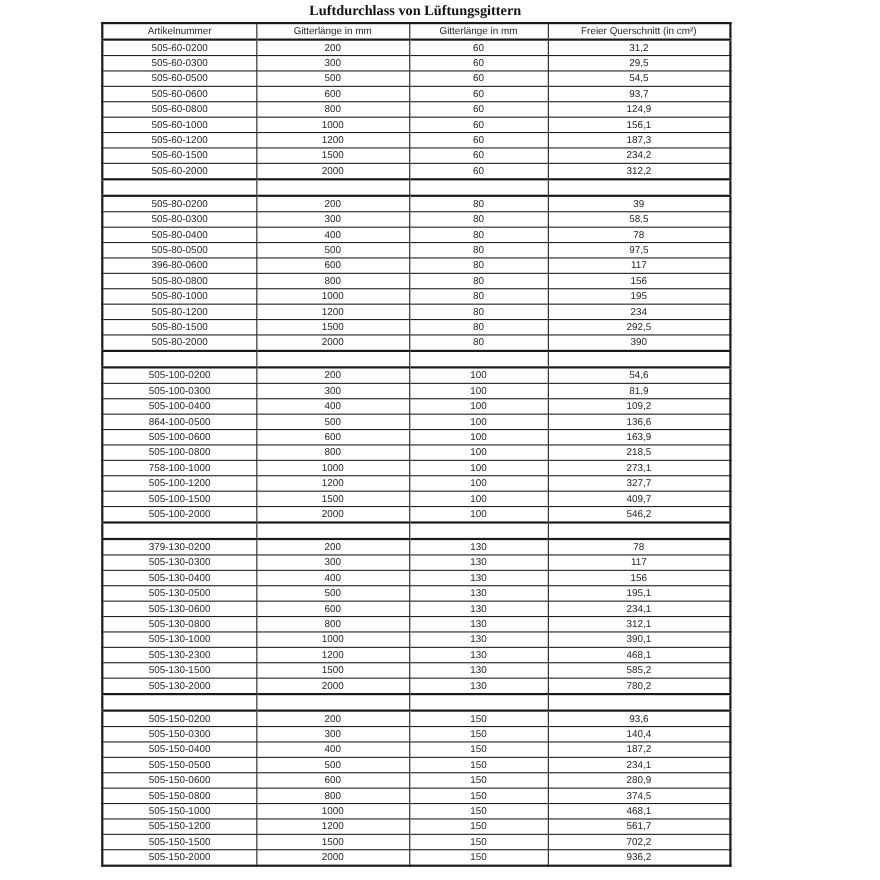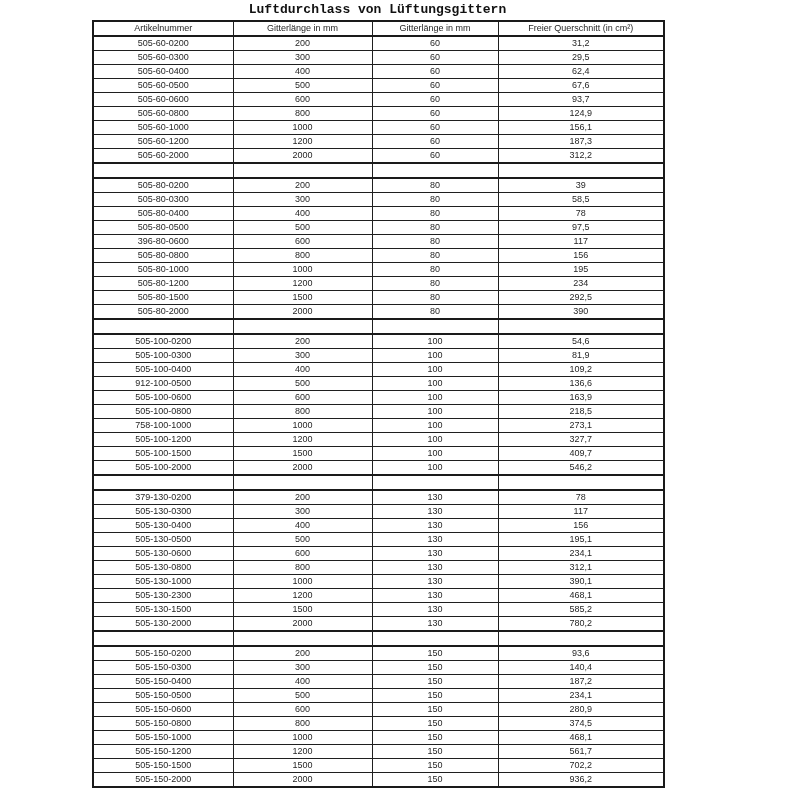--- a/index.html
+++ b/index.html
@@ -18,21 +18,21 @@
     overflow: hidden;
   }
   .title {
     width: 571px;
     margin: 2px 0 0 92px;
     text-align: center;
     font-size: 13px;
     line-height: 15px;
     font-weight: bold;
     color: #111111;
-    font-family: Liberation Mono, monospace;
+    font-family: Liberation Serif, serif;
   }
   table.grid {
     border-collapse: collapse;
     table-layout: fixed;
     width: 571px;
     margin: 3px 0 0 92px;
     border: 2px solid #1a1a1a;
   }
   table.grid th,
   table.grid td {
@@ -88,30 +88,24 @@
           <td>60</td>
           <td>31,2</td>
         </tr>
         <tr class="data-row">
           <td>505-60-0300</td>
           <td>300</td>
           <td>60</td>
           <td>29,5</td>
         </tr>
         <tr class="data-row">
-          <td>505-60-0400</td>
-          <td>400</td>
-          <td>60</td>
-          <td>62,4</td>
-        </tr>
-        <tr class="data-row">
           <td>505-60-0500</td>
           <td>500</td>
           <td>60</td>
-          <td>67,6</td>
+          <td>54,5</td>
         </tr>
         <tr class="data-row">
           <td>505-60-0600</td>
           <td>600</td>
           <td>60</td>
           <td>93,7</td>
         </tr>
         <tr class="data-row">
           <td>505-60-0800</td>
           <td>800</td>
@@ -124,20 +118,26 @@
           <td>60</td>
           <td>156,1</td>
         </tr>
         <tr class="data-row">
           <td>505-60-1200</td>
           <td>1200</td>
           <td>60</td>
           <td>187,3</td>
         </tr>
         <tr class="data-row">
+          <td>505-60-1500</td>
+          <td>1500</td>
+          <td>60</td>
+          <td>234,2</td>
+        </tr>
+        <tr class="data-row">
           <td>505-60-2000</td>
           <td>2000</td>
           <td>60</td>
           <td>312,2</td>
         </tr>
         <tr class="separator-row">
           <td>&nbsp;</td>
           <td>&nbsp;</td>
           <td>&nbsp;</td>
           <td>&nbsp;</td>
@@ -220,21 +220,21 @@
           <td>100</td>
           <td>81,9</td>
         </tr>
         <tr class="data-row">
           <td>505-100-0400</td>
           <td>400</td>
           <td>100</td>
           <td>109,2</td>
         </tr>
         <tr class="data-row">
-          <td>912-100-0500</td>
+          <td>864-100-0500</td>
           <td>500</td>
           <td>100</td>
           <td>136,6</td>
         </tr>
         <tr class="data-row">
           <td>505-100-0600</td>
           <td>600</td>
           <td>100</td>
           <td>163,9</td>
         </tr>

